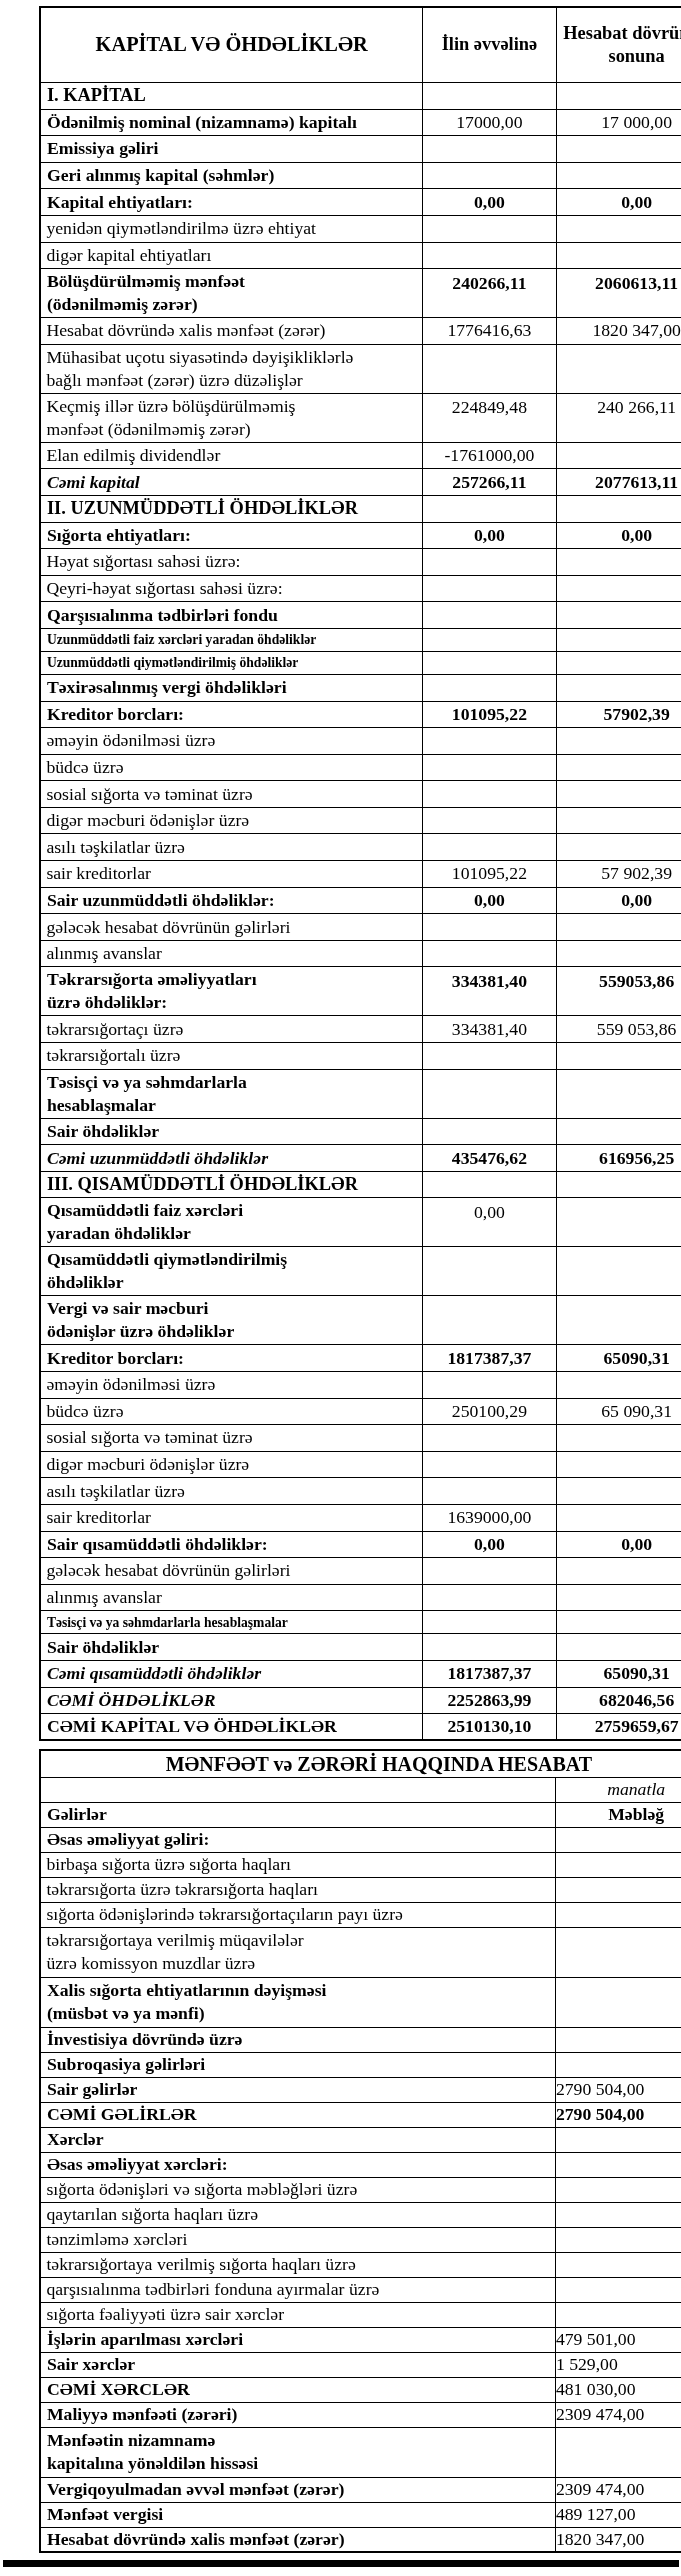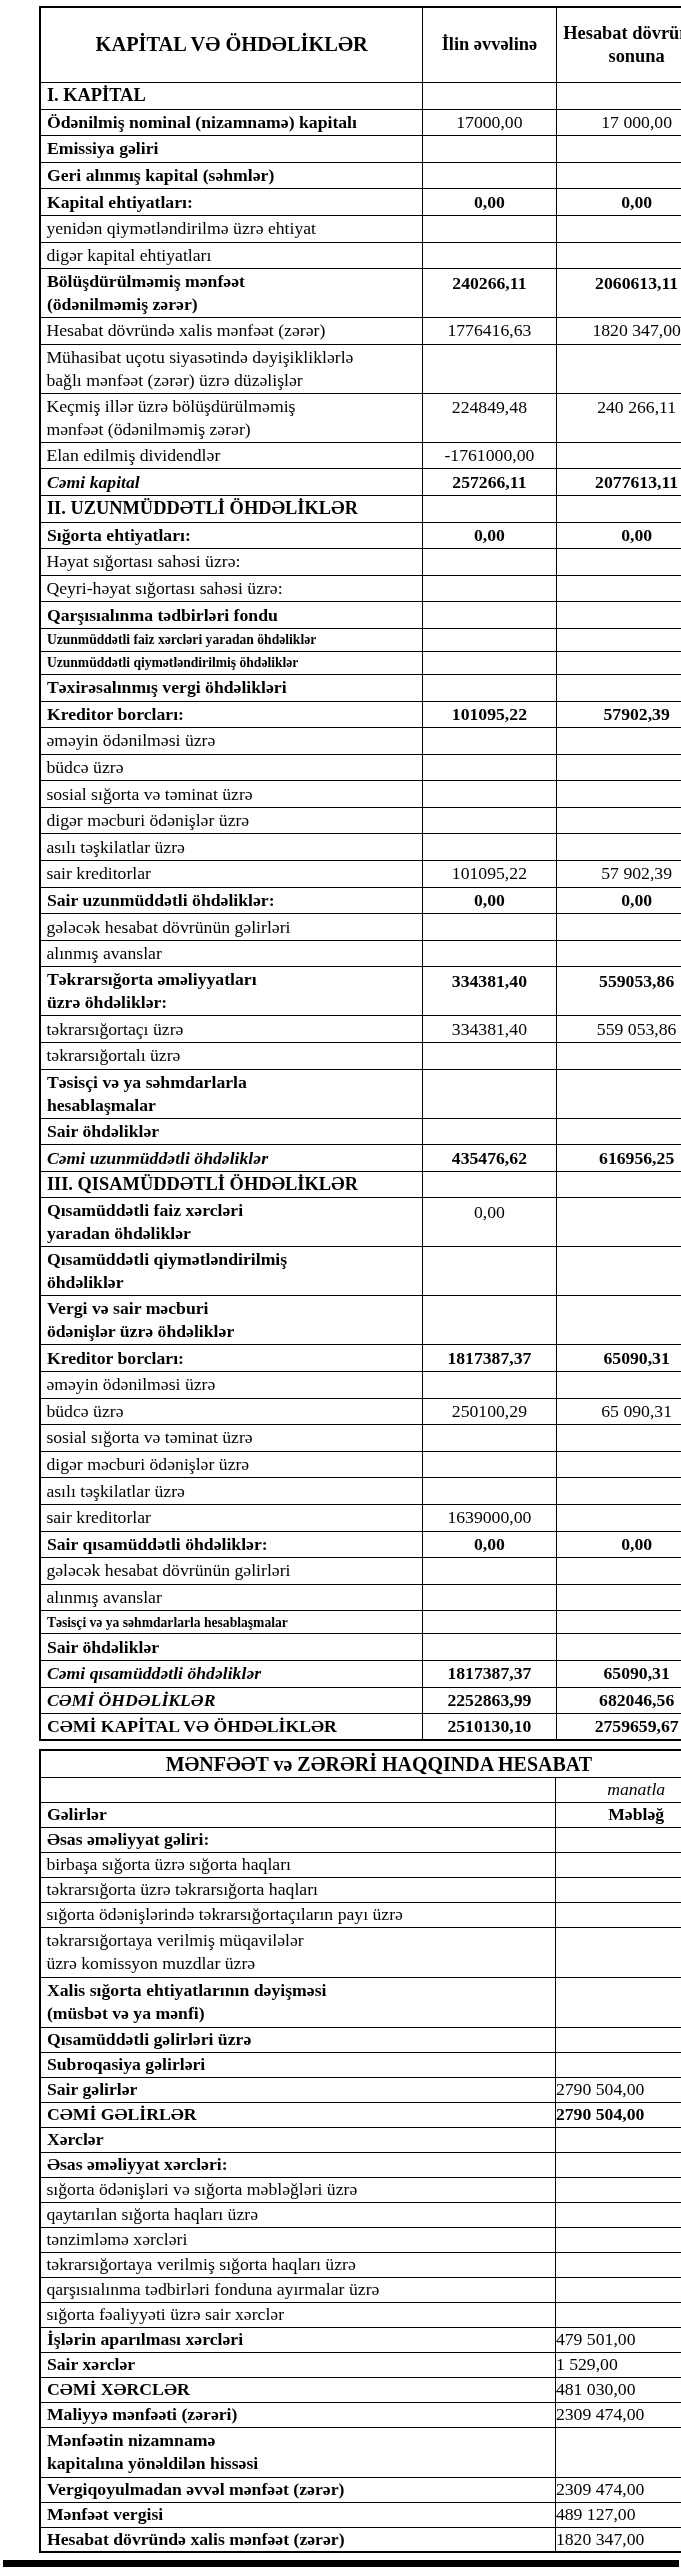--- a/index.html
+++ b/index.html
@@ -421,21 +421,21 @@
           <td class="lbl">təkrarsığortaya verilmiş müqavilələr
 üzrə komissyon muzdlar üzrə</td>
           <td class="val2"></td>
         </tr>
         <tr class="bold lines2">
           <td class="lbl">Xalis sığorta ehtiyatlarının dəyişməsi
  (müsbət və ya mənfi)</td>
           <td class="val2"></td>
         </tr>
         <tr class="bold">
-          <td class="lbl">Qısamüddətli gəlirləri üzrə</td>
+          <td class="lbl">İnvestisiya dövründə üzrə</td>
           <td class="val2"></td>
         </tr>
         <tr class="bold">
           <td class="lbl">Subroqasiya gəlirləri</td>
           <td class="val2"></td>
         </tr>
         <tr class="bold">
           <td class="lbl">Sair gəlirlər</td>
           <td class="val2">2790 504,00</td>
         </tr>

